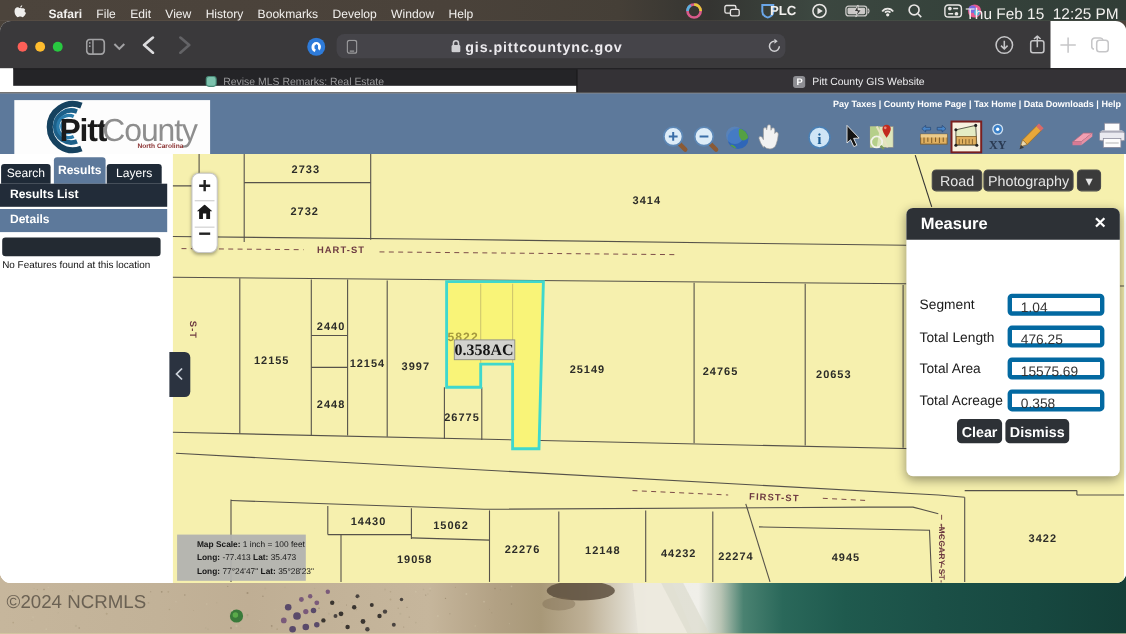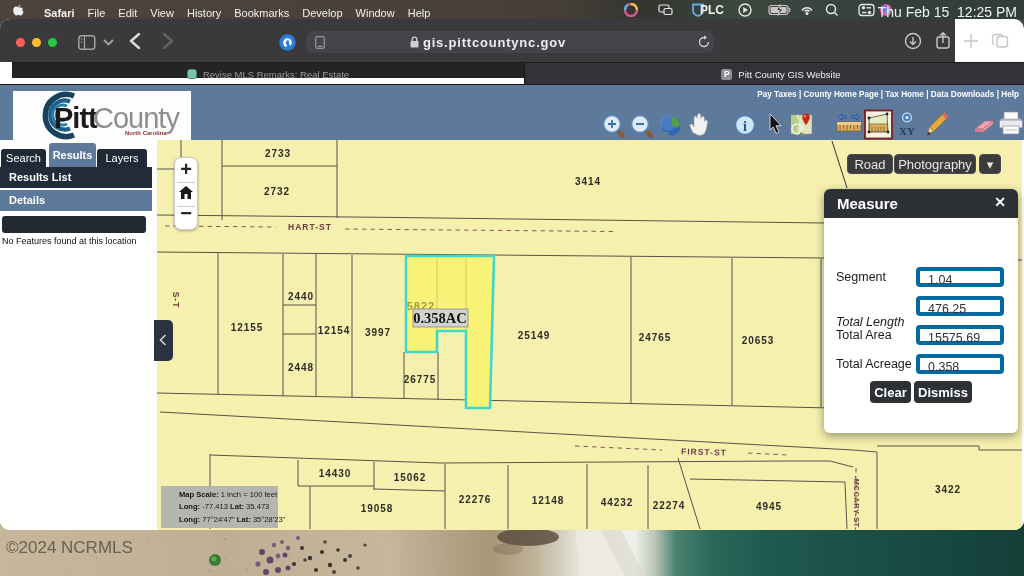--- a/index.html
+++ b/index.html
@@ -489,21 +489,21 @@
     <div class="bmbtn" style="left:894px;width:82px;">Photography</div>
     <div class="bmbtn" style="left:979px;width:22px;">▾</div>
 
     <div id="measure">
       <div id="mhead">
           <span style="position:absolute;left:13px;top:6px">Measure</span>
           <span style="position:absolute;right:12px;top:5px;font-size:14px">✕</span>
         </div>
       <div class="mlabel" style="top:81px;">Segment</div>     
         <div class="minput" style="top:78px;">1.04</div>
-      <div class="mlabel" style="top:126px;font-style:italic;">Total Length</div>
+      <div class="mlabel" style="top:111px;">Total Length</div>
         <div class="minput" style="top:107px;">476.25</div>
       <div class="mlabel" style="top:139px;">Total Area</div>  
         <div class="minput" style="top:136px;">15575.69</div>
       <div class="mlabel" style="top:168px;">Total Acreage</div>
         <div class="minput" style="top:165px;">0.358</div>
       <div class="mbtn" style="left:46px;top:192px;width:41px;height:22px;">Clear</div>
       <div class="mbtn" style="left:90px;top:192px;width:58px;height:22px;">Dismiss</div>
     </div>
 
     <div id="scalebox">

